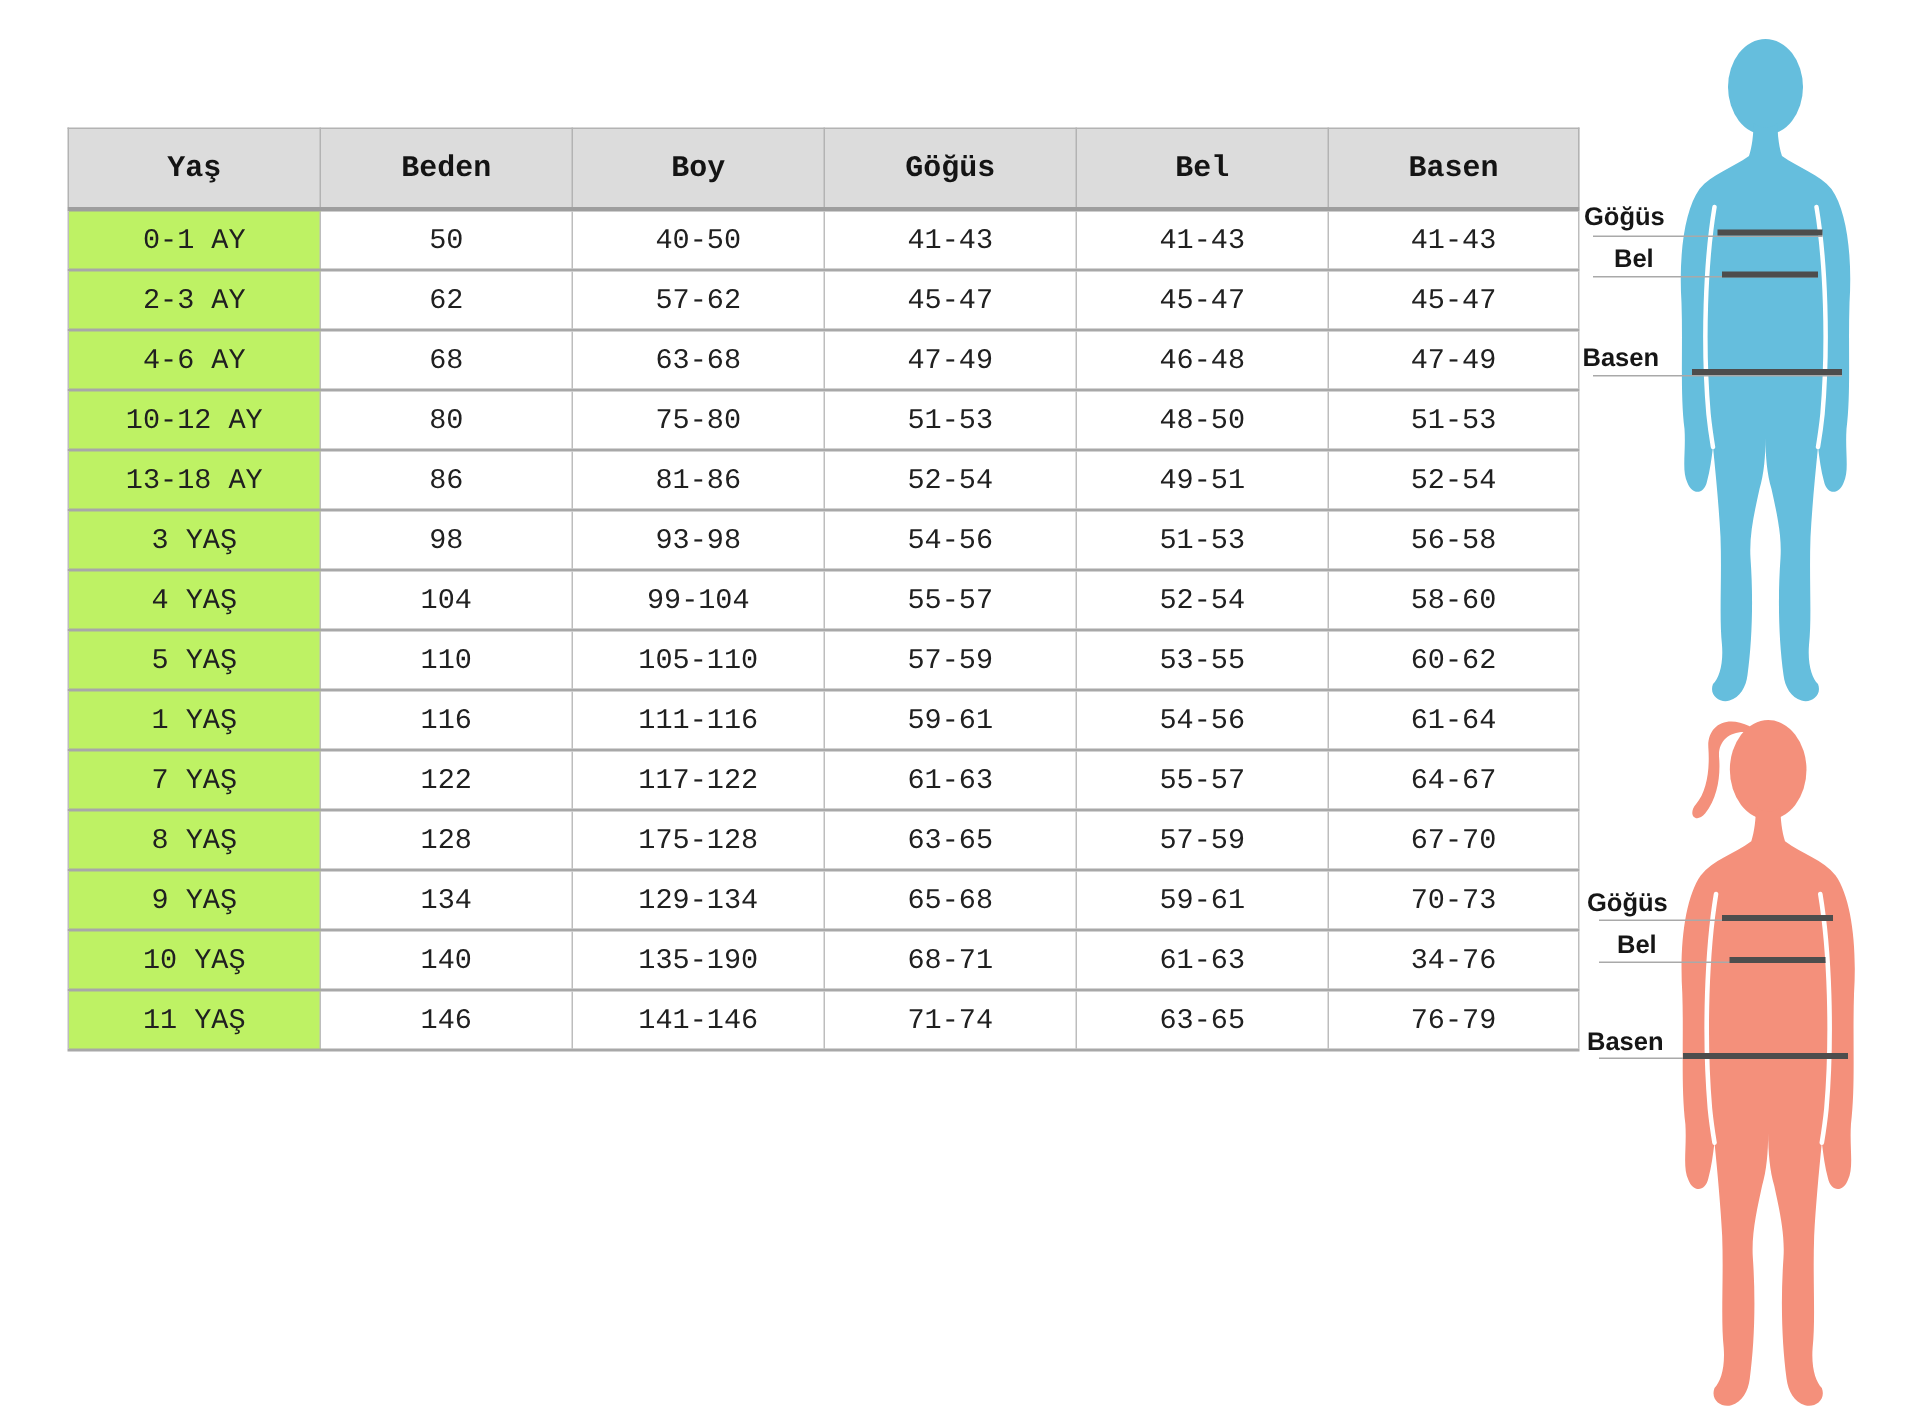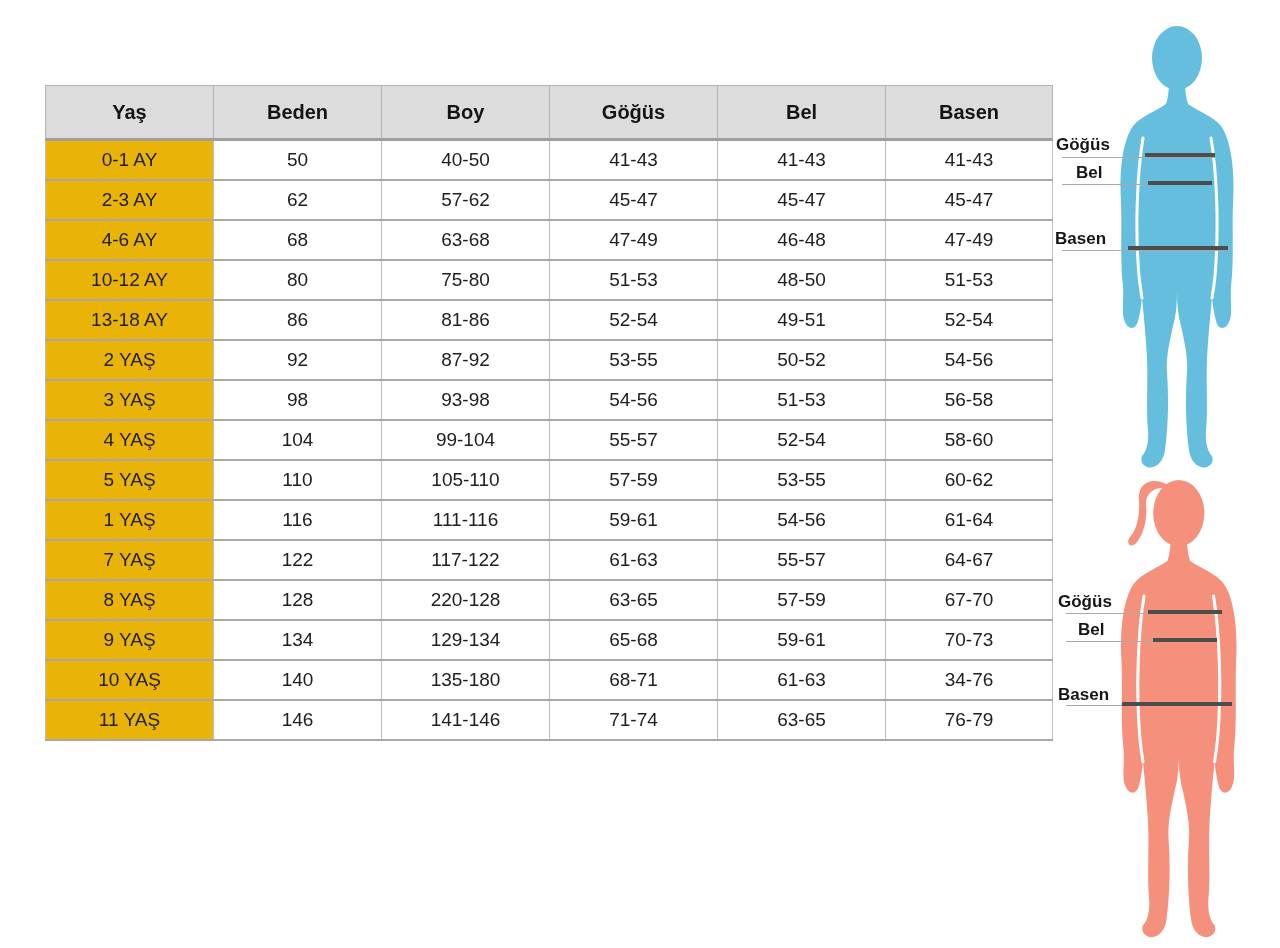--- a/index.html
+++ b/index.html
@@ -5,33 +5,33 @@
   * { margin:0; padding:0; box-sizing:border-box; }
   html,body { background:#ffffff; }
   .canvas {
     position:relative; width:1280px; height:948px; background:#ffffff;
     font-family:"Liberation Sans", sans-serif; color:#1c1c1c; overflow:hidden;
   }
 
   
   table.size-table {
     position:absolute; left:45px; top:85px; width:1007px;
-    border-collapse:collapse; table-layout:fixed;
+    border-collapse:collapse; table-layout:fixed;font-family:Liberation Mono, monospace;
   }
   table.size-table th {
     height:54px; background:#dcdcdc;
     border:1px solid #b3b3b3; border-bottom:3px solid #9e9e9e;
     font-size:20px; font-weight:bold; text-align:center; color:#141414;
   }
   table.size-table td {
     height:40px; background:#ffffff;
     border:1px solid #bdbdbd; border-top:2px solid #a8a8a8; border-bottom:2px solid #a8a8a8;
     font-size:19px; text-align:center; color:#202020;
   }
-  table.size-table td.agecol { background:#eab308; }
+  table.size-table td.agecol { background:#bef264; }
 
   
   .fig { position:absolute; }
 
   .measure-label {
     position:absolute; font-size:17px; font-weight:bold; color:#161616;
     white-space:nowrap; line-height:1;
   }
   .leader-line { position:absolute; height:1px; background:#a9a9a9; }
   .dark-line   { position:absolute; height:4px; background:#4d4d4d; }
@@ -95,28 +95,20 @@
         </tr>
         <tr>
           <td class="agecol">13-18 AY</td>
           <td>86</td>
           <td>81-86</td>
           <td>52-54</td>
           <td>49-51</td>
           <td>52-54</td>
         </tr>
         <tr>
-          <td class="agecol">2 YAŞ</td>
-          <td>92</td>
-          <td>87-92</td>
-          <td>53-55</td>
-          <td>50-52</td>
-          <td>54-56</td>
-        </tr>
-        <tr>
           <td class="agecol">3 YAŞ</td>
           <td>98</td>
           <td>93-98</td>
           <td>54-56</td>
           <td>51-53</td>
           <td>56-58</td>
         </tr>
         <tr>
           <td class="agecol">4 YAŞ</td>
           <td>104</td>
@@ -145,37 +137,37 @@
           <td class="agecol">7 YAŞ</td>
           <td>122</td>
           <td>117-122</td>
           <td>61-63</td>
           <td>55-57</td>
           <td>64-67</td>
         </tr>
         <tr>
           <td class="agecol">8 YAŞ</td>
           <td>128</td>
-          <td>220-128</td>
+          <td>175-128</td>
           <td>63-65</td>
           <td>57-59</td>
           <td>67-70</td>
         </tr>
         <tr>
           <td class="agecol">9 YAŞ</td>
           <td>134</td>
           <td>129-134</td>
           <td>65-68</td>
           <td>59-61</td>
           <td>70-73</td>
         </tr>
         <tr>
           <td class="agecol">10 YAŞ</td>
           <td>140</td>
-          <td>135-180</td>
+          <td>135-190</td>
           <td>68-71</td>
           <td>61-63</td>
           <td>34-76</td>
         </tr>
         <tr>
           <td class="agecol">11 YAŞ</td>
           <td>146</td>
           <td>141-146</td>
           <td>71-74</td>
           <td>63-65</td>

